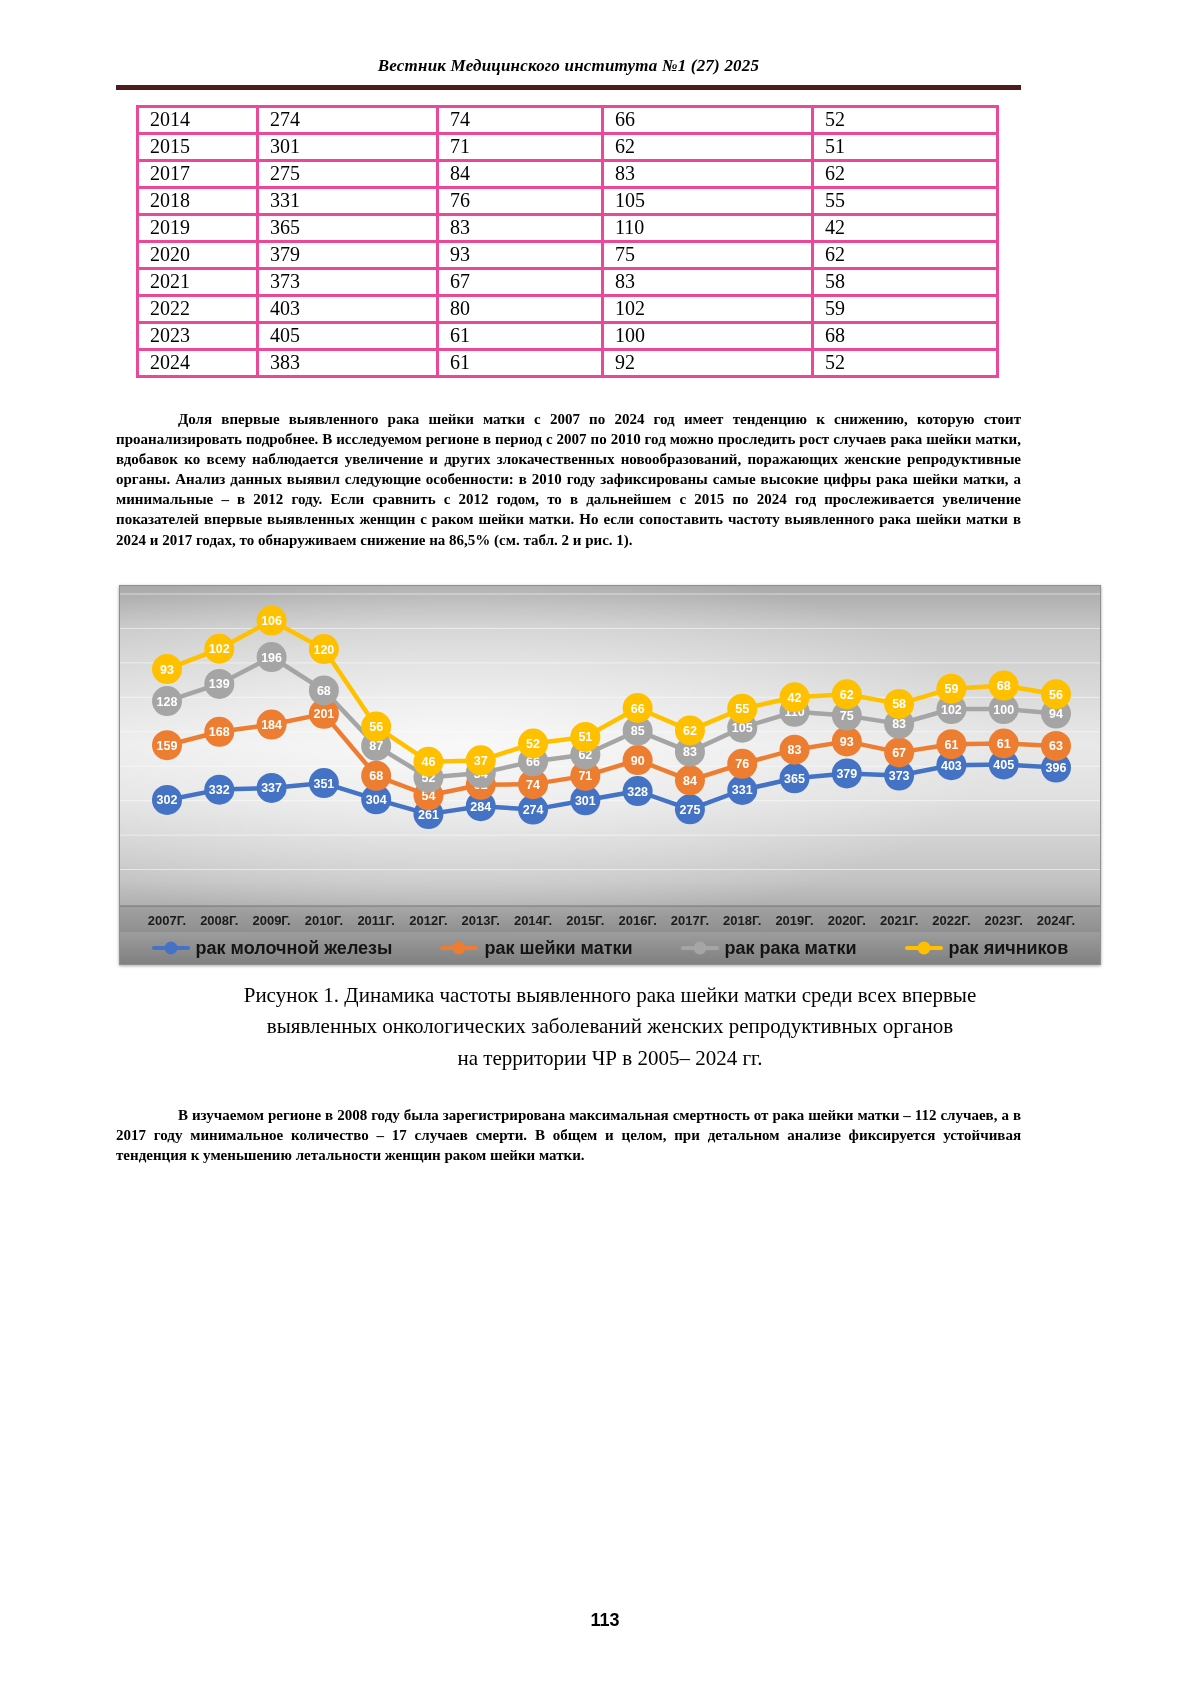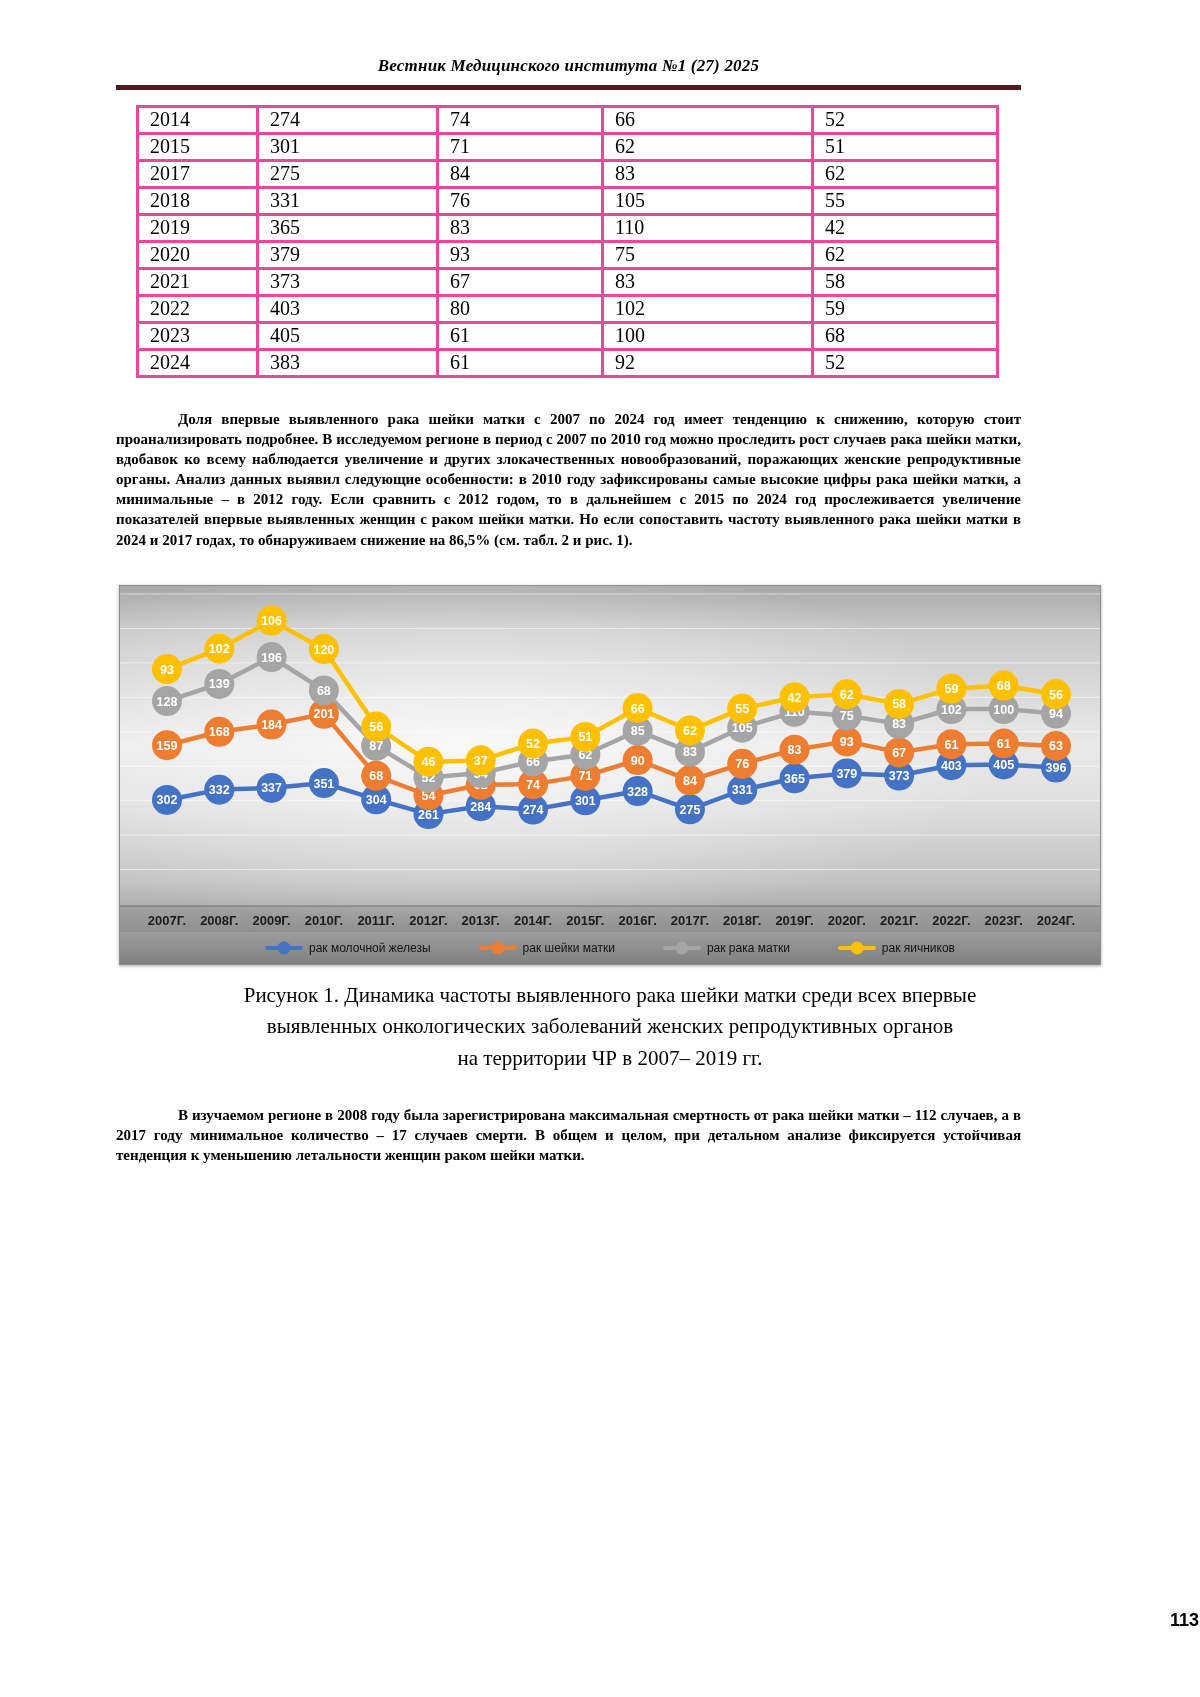--- a/index.html
+++ b/index.html
@@ -31,30 +31,30 @@
   .chart-box {
     width:982px; border:1px solid #8f8f8f;
     background:
       radial-gradient(ellipse at 35% 42%, rgba(255,255,255,0.7), rgba(255,255,255,0) 60%),
       linear-gradient(180deg,#a9a9a9 0%,#c9c9c9 12%,#e9e9e9 42%,#e0e0e0 56%,#c3c3c3 78%,#9b9b9b 92%,#808080 100%);
     box-shadow:0 1px 3px rgba(0,0,0,0.35);
   }
   .chart-box svg { display:block; }
   .legend-row {
     display:flex; justify-content:center; align-items:center; gap:48px; height:31px;
-    font-family:"Liberation Sans", sans-serif; font-weight:normal; font-size:12px; color:#141414;
+    font-family:"Liberation Sans", sans-serif; font-weight:bold; font-size:18px; color:#141414;
   }
   .lg-item { display:flex; align-items:center; gap:6px; }
   .lg-line { position:relative; width:38px; height:4px; border-radius:2px; display:inline-block; }
   .lg-dot { position:absolute; left:50%; top:50%; width:13px; height:13px; border-radius:50%; transform:translate(-50%,-50%); }
 
   .caption { margin-top:15px; text-align:center; font-size:21px; line-height:1.5; }
 
   .page-number {
-    position:absolute; left:0; right:12px; bottom:66px; text-align:right;
+    position:absolute; left:0; right:12px; bottom:66px; text-align:center;
     font-family:"Liberation Sans", sans-serif; font-weight:bold; font-size:18px;
   }
 </style>
 </head>
 <body>
 
 <div class="page">
 
   <div class="header">
     <div class="journal-title">Вестник Медицинского института №1 (27) 2025</div>
@@ -351,21 +351,21 @@
               <span class="lg-line" style="background: rgb(255, 192, 0);">
                 <span class="lg-dot" style="background: rgb(255, 192, 0);"></span>
               </span>
               <span>рак яичников</span>
             </span>
           </div>
       </div>
       <figcaption class="caption">
           <div>Рисунок 1. Динамика частоты выявленного рака шейки матки среди всех впервые</div>
           <div>выявленных онкологических заболеваний женских репродуктивных органов</div>
-          <div>на территории ЧР в 2007– 2019 гг.</div>
+          <div>на территории ЧР в 2005– 2024 гг.</div>
         </figcaption>
     </figure>
 
     <p class="body-par">В изучаемом регионе в 2008 году была зарегистрирована максимальная смертность от рака шейки матки – 112 случаев, а в 2017 году минимальное количество – 17 случаев смерти. В общем и целом, при детальном анализе фиксируется устойчивая тенденция к уменьшению летальности женщин раком шейки матки.</p>
 
   </div>
 
   <div class="page-number">113</div>
 
 </div>

